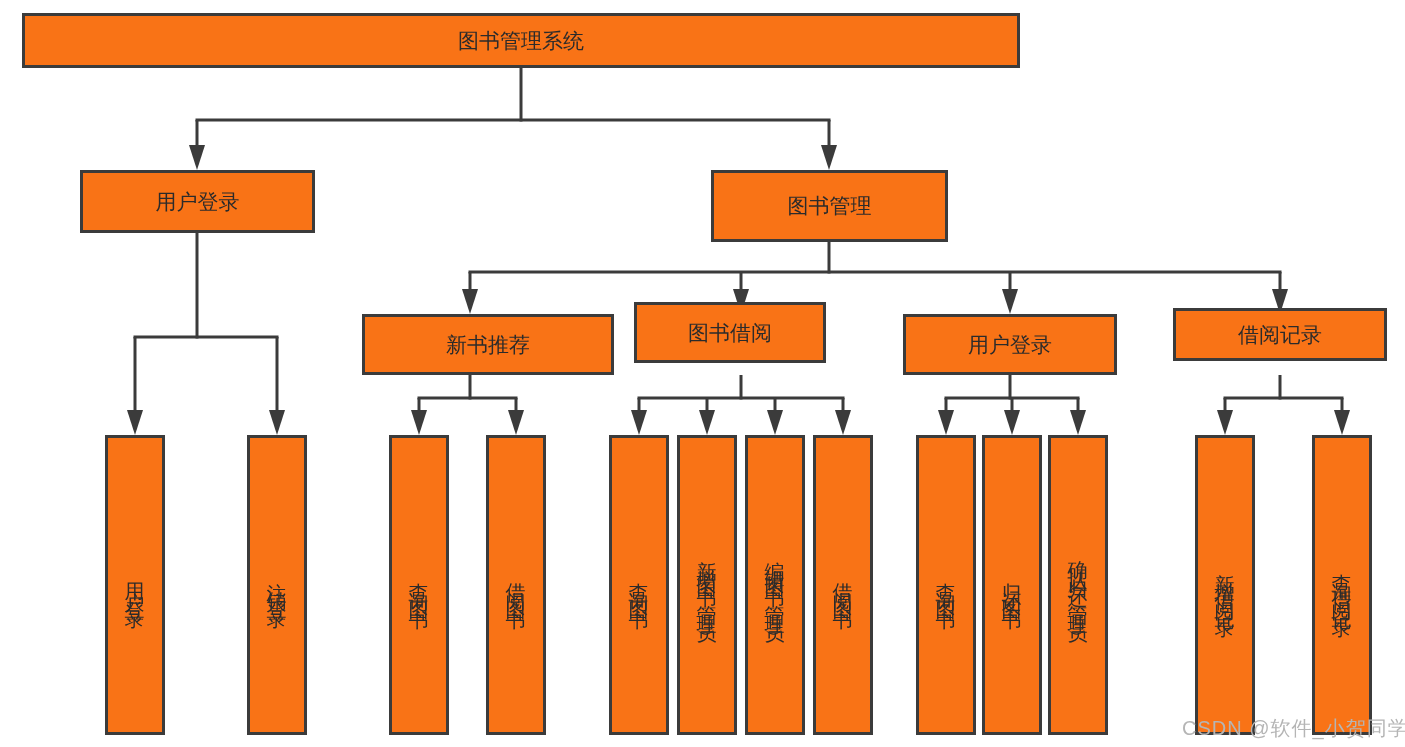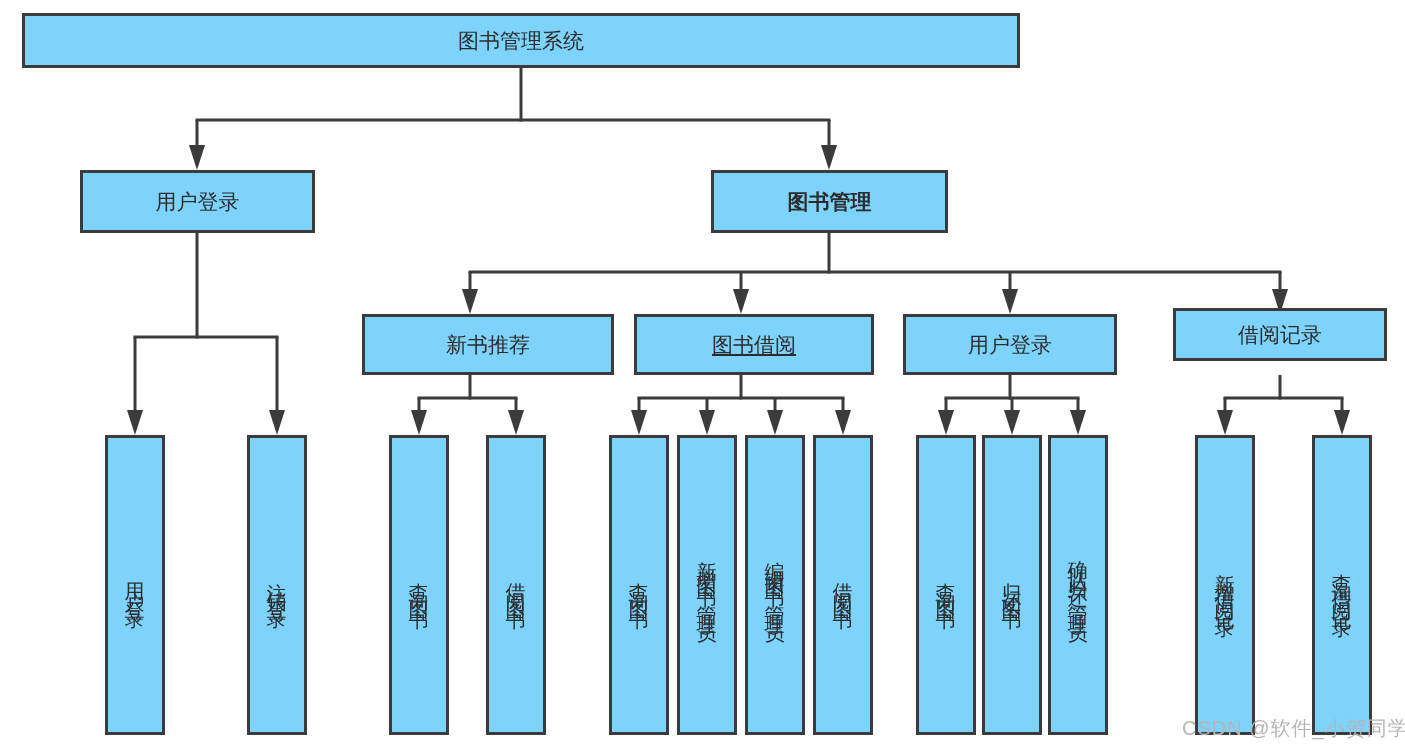--- a/index.html
+++ b/index.html
@@ -17,21 +17,21 @@
     overflow:hidden;
   }
   .connectors{
     position:absolute;left:0;top:0;width:1405px;height:747px;
     pointer-events:none;
   }
   .connectors .cl{stroke:var(--line);stroke-width:3;fill:none;}
   .connectors .af{fill:var(--line);stroke:none;}
   .box{
     position:absolute;
-    background:#7dd3fc;
+    background:#f97316;
     border:3px solid var(--line);
     display:flex;align-items:center;justify-content:center;
     color:var(--text);
     font-size:21px;
     text-align:right;
     z-index:2;
   }
   .vbox{
     writing-mode:vertical-rl;
     text-orientation:mixed;
@@ -112,24 +112,24 @@
     <path class="cl" d="M1223.5,398 L1343.5,398"></path>
     <path class="cl" d="M1225,398 L1225,412"></path>
     <polygon class="af" points="1217,410 1233,410 1225,435"></polygon>
     <path class="cl" d="M1342,398 L1342,412"></path>
     <polygon class="af" points="1334,410 1350,410 1342,435"></polygon>
   </svg>
 
   <div class="box" style="left:22px;top:13px;width:998px;height:55px;">图书管理系统</div>
 
   <div class="box" style="left:80px;top:170px;width:235px;height:63px;">用户登录</div>
-  <div class="box" style="left:711px;top:170px;width:237px;height:63px;font-weight:bold;">图书管理</div>
+  <div class="box" style="left:711px;top:170px;width:237px;height:72px;">图书管理</div>
 
   <div class="box" style="left:362px;top:314px;width:252px;height:61px;">新书推荐</div>
-  <div class="box" style="left:634px;top:314px;width:240px;height:61px;text-decoration:underline;">图书借阅</div>
+  <div class="box" style="left:634px;top:302px;width:192px;height:61px;">图书借阅</div>
   <div class="box" style="left:903px;top:314px;width:214px;height:61px;">用户登录</div>
   <div class="box" style="left:1173px;top:308px;width:214px;height:53px;">借阅记录</div>
 
   <div class="box vbox" style="left:105px;top:435px;width:60px;height:300px;">用户登录</div>
   <div class="box vbox" style="left:247px;top:435px;width:60px;height:300px;">注销登录</div>
 
   <div class="box vbox" style="left:389px;top:435px;width:60px;height:300px;">查询图书</div>
   <div class="box vbox" style="left:486px;top:435px;width:60px;height:300px;">借阅图书</div>
 
   <div class="box vbox" style="left:609px;top:435px;width:60px;height:300px;">查询图书</div>

